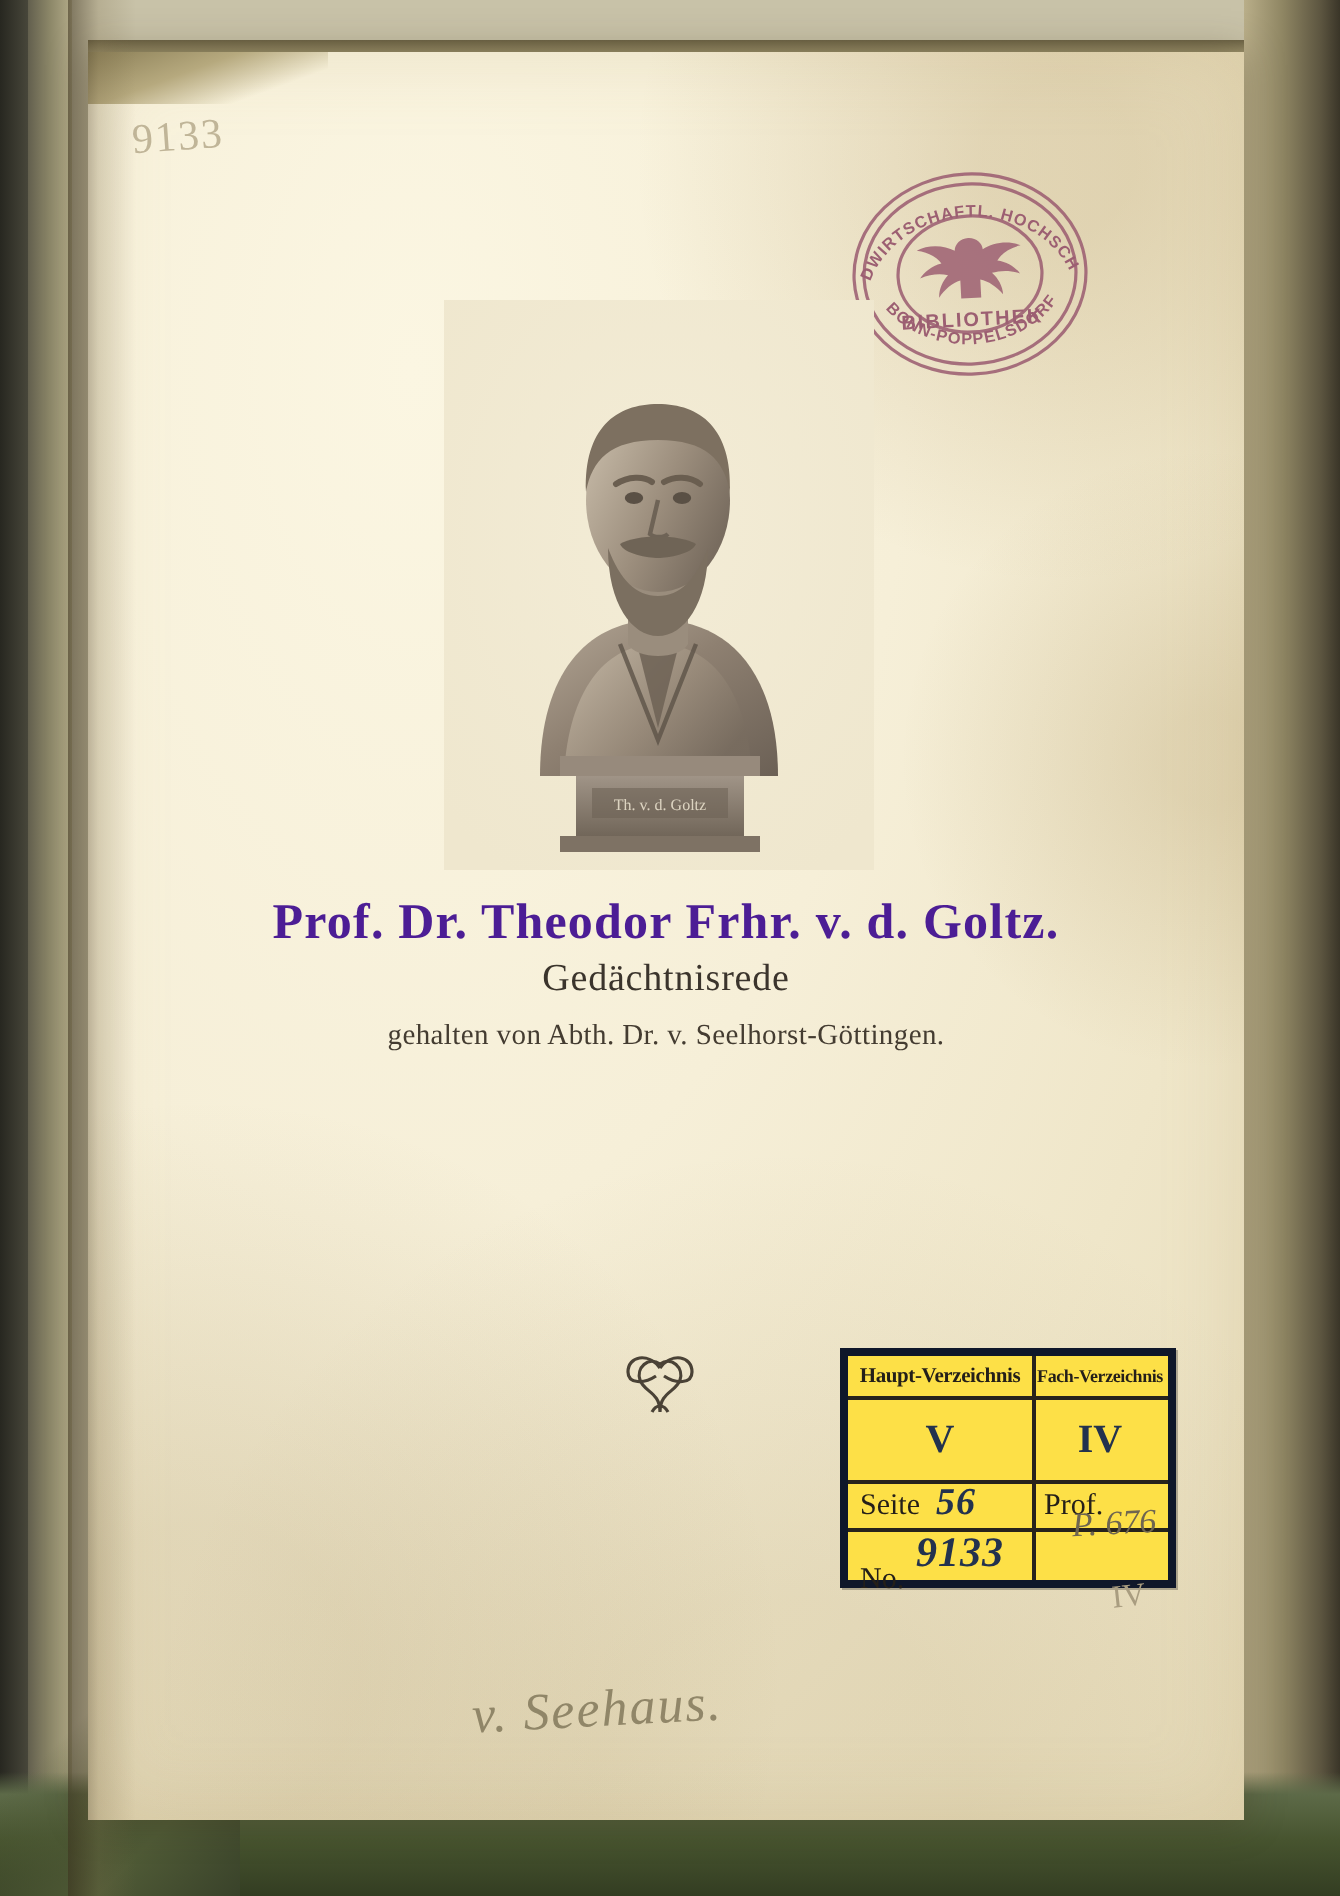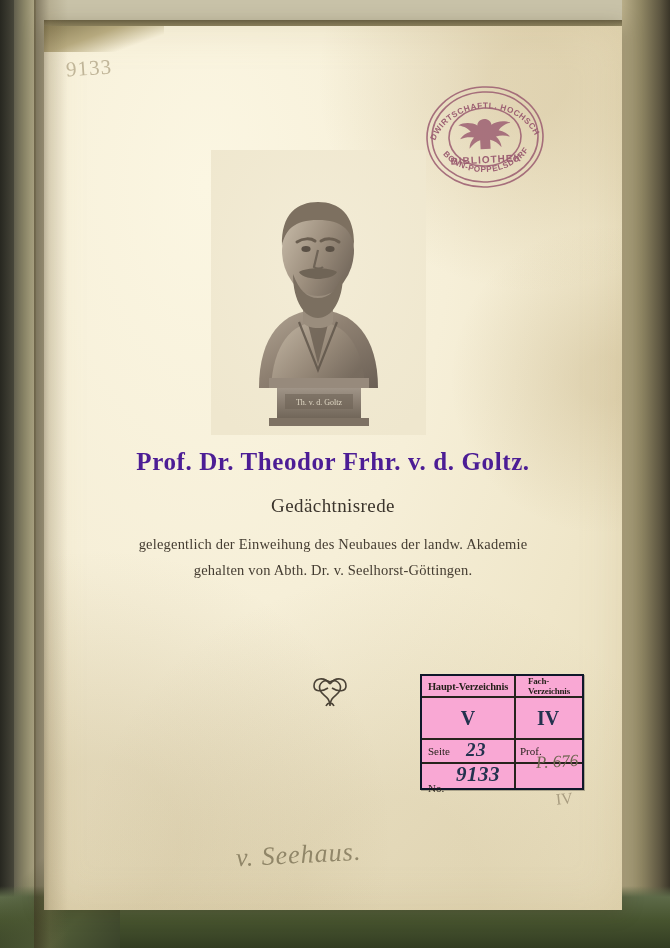--- a/index.html
+++ b/index.html
@@ -106,21 +106,21 @@
     position: absolute;
     left: 424px; top: 83px;
     width: 122px; height: 108px;
     transform: rotate(-3deg);
   }
   .stamp svg { display:block; }
 
   
   .bust {
     position: absolute;
-    left: 211px; top: 150px;
+    left: 222px; top: 150px;
     width: 215px; height: 285px; text-decoration: underline;
   }
   .bust svg { display:block; }
 
   
   .title-block {
     position: absolute;
     left: 60px; top: 447px;
     width: 546px;
     text-align: center;
@@ -128,21 +128,21 @@
   }
   .t-main {
     font-family: "Liberation Serif", serif;
     font-size: 25px;
     font-weight: bold;
     letter-spacing: .6px;
     color: #4c1d95;
     line-height: 1.2;
   }
   .t-sub1 {
-    margin-top: 18px;
+    margin-top: 2px;
     font-size: 19px;
     color: #3b342c;
     letter-spacing: .4px;
   }
   .t-sub2 {
     margin-top: 7px;
     font-size: 18px;
     font-weight: bold;
     color: #3a332b;
     letter-spacing: .2px;
@@ -166,22 +166,22 @@
     left: 300px; top: 662px;
     width: 60px; height: 52px;
     color: #4a4236;
   }
 
   
   .label {
     position: absolute;
     left: 420px; top: 674px;
     width: 160px; height: 112px;
-    background: #f9a8d4;
-    border: 2px solid #0f172a;
+    background: #fde047;
+    border: 4px solid #0f172a;
     box-shadow: 1px 1px 0 rgba(0,0,0,.25);
   }
   .label-grid {
     position: absolute; inset: 0;
   }
   .lbl-cell {
     position: absolute;
     box-sizing: border-box;
     font-family: "Liberation Serif", serif;
     color: #241f19;
@@ -214,21 +214,21 @@
     font-size: 20px;
     font-weight: bold;
   }
   .ink-num {
     font-size: 19px;
     font-weight: bold;
     font-style: italic;
     letter-spacing: .5px;
   }
   .small-label {
-    font-size: 11px;
+    font-size: 15px;
     color: #241f19;
   }
   .pencil-iv {
     position: absolute;
     left: 556px; top: 790px;
     font-size: 16px;
     color: #a99d80;
     transform: rotate(-6deg);
   }
   .pencil-p676 {
@@ -350,21 +350,20 @@
       <rect x="74" y="244" width="68" height="15" fill="#6b6053" opacity="0.55"></rect>
       <text x="108" y="255" font-family="Liberation Serif, serif" font-size="8" fill="#e8e0cc" text-anchor="middle" opacity="0.9">Th. v. d. Goltz</text>
 
       <rect x="0" y="0" width="215" height="285" fill="none"></rect>
     </svg>
   </div>
 
   <div class="title-block">
     <div class="t-main">Prof. Dr. Theodor Frhr. v. d. Goltz.</div>
     <div class="t-sub1">Gedächtnisrede</div>
-    <div class="t-sub3">gelegentlich der Einweihung des Neubaues der landw. Akademie</div>
     <div class="t-sub4">gehalten von Abth. Dr. v. Seelhorst-Göttingen.</div>
   </div>
 
   <div class="ornament">
     <svg width="60" height="52" viewBox="0 0 60 52">
       <g fill="none" stroke="#4a4236" stroke-width="1.6">
         <path d="M30 44 C30 34 22 34 20 28 C18 22 24 16 30 20 C36 16 42 22 40 28 C38 34 30 34 30 44 Z"></path>
         <path d="M30 22 C24 14 14 16 14 24 C14 30 22 30 28 26"></path>
         <path d="M30 22 C36 14 46 16 46 24 C46 30 38 30 32 26"></path>
         <path d="M26 44 C28 40 32 40 34 44"></path>
@@ -373,26 +372,26 @@
   </div>
 
   <div class="label">
     <div class="label-grid">
       <div class="lbl-vline" style="left:92px;"></div>
       <div class="lbl-hline" style="top:20px;"></div>
       <div class="lbl-hline" style="top:62px;"></div>
       <div class="lbl-hline" style="top:86px;"></div>
 
       <div class="lbl-cell lbl-head" style="left:0;top:0;width:92px;height:20px;">Haupt-Verzeichnis</div>
-      <div class="lbl-cell lbl-head" style="left:94px;top:0;width:64px;height:20px;font-size:9px;padding-left:12px;">Fach-Verzeichnis</div>
+      <div class="lbl-cell lbl-head" style="left:94px;top:0;width:64px;height:20px;font-size:9px;">Fach-Verzeichnis</div>
 
       <div class="lbl-cell ink ink-big" style="left:0;top:22px;width:92px;height:40px;justify-content:center;">V</div>
 
       <div class="lbl-cell small-label" style="left:6px;top:64px;width:36px;height:22px;">Seite</div>
-      <div class="lbl-cell ink ink-num" style="left:44px;top:62px;width:46px;height:24px;">23</div>
+      <div class="lbl-cell ink ink-num" style="left:44px;top:62px;width:46px;height:24px;">56</div>
 
       <div class="lbl-cell small-label" style="left:98px;top:64px;width:34px;height:22px;">Prof.</div>
       <div class="lbl-cell ink ink-big" style="left:94px;top:22px;width:64px;height:40px;justify-content:center;">IV</div>
 
       <div class="lbl-cell small-label" style="left:6px;top:101px;width:28px;height:22px;">No.</div>
       <div class="lbl-cell ink ink-num" style="left:34px;top:86px;width:58px;height:24px;font-size:21px;">9133</div>
     </div>
   </div>
 
   <div class="pencil-p676">P. 676</div>

